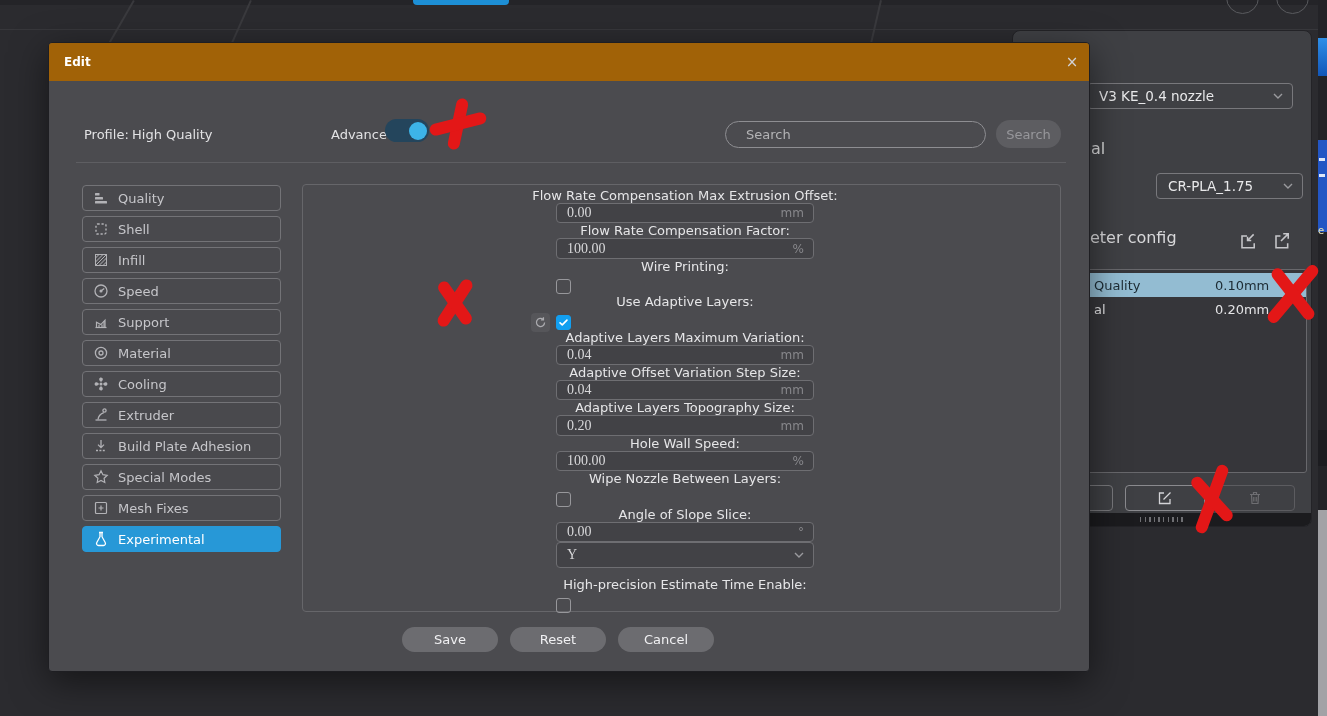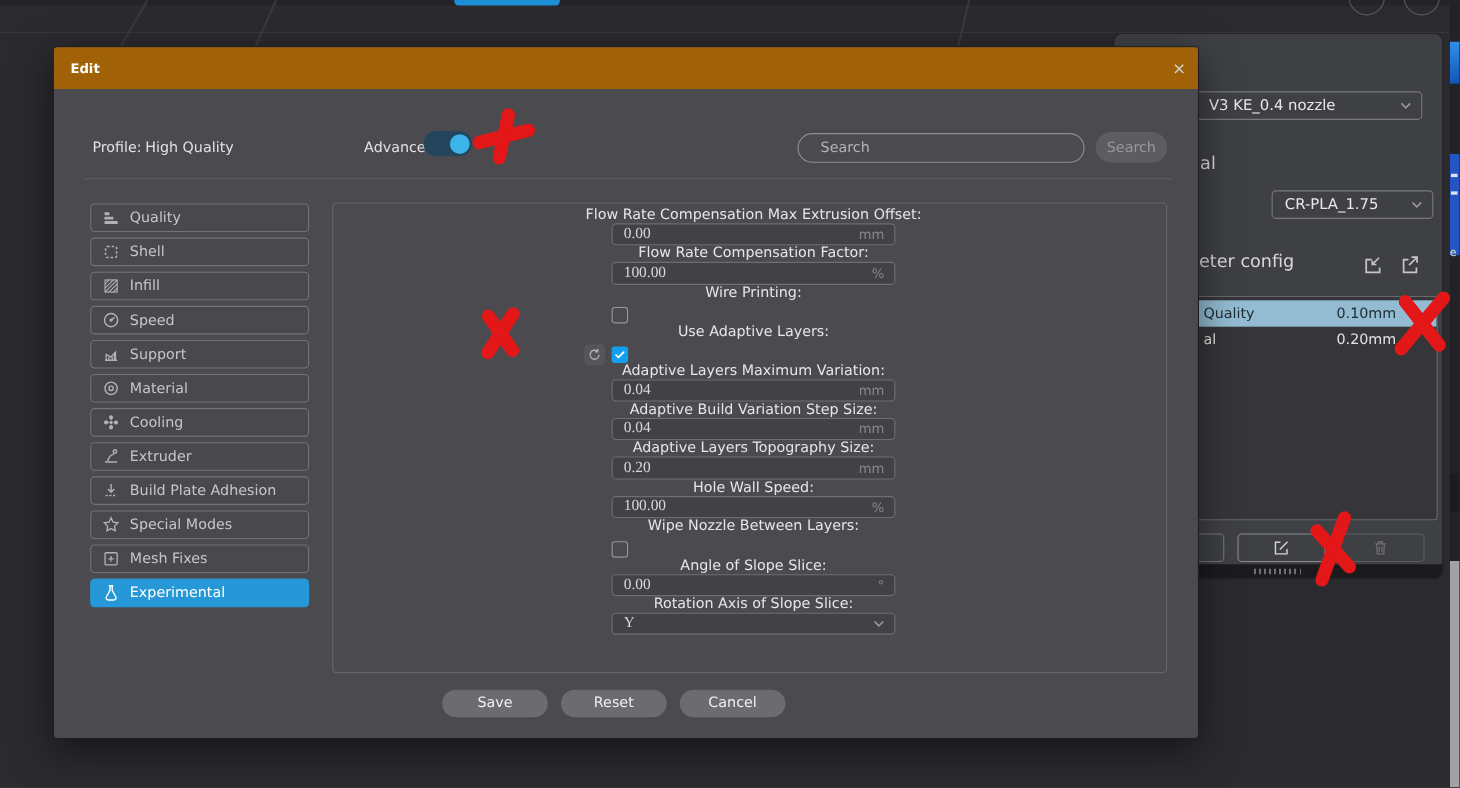--- a/index.html
+++ b/index.html
@@ -367,21 +367,21 @@
         </div>
       </div>
       <div class="srow">
         <span class="slabel">Adaptive Layers Maximum Variation:</span>
         <div class="sinput">
           <span class="val">0.04</span>
           <span class="unit">mm</span>
         </div>
       </div>
       <div class="srow">
-        <span class="slabel">Adaptive Build Variation Step Size:</span>
+        <span class="slabel">Adaptive Offset Variation Step Size:</span>
         <div class="sinput">
           <span class="val">0.04</span>
           <span class="unit">mm</span>
         </div>
       </div>
       <div class="srow">
         <span class="slabel">Adaptive Layers Topography Size:</span>
         <div class="sinput">
           <span class="val">0.20</span>
           <span class="unit">mm</span>
@@ -401,30 +401,35 @@
         </div>
       </div>
       <div class="srow">
         <span class="slabel">Angle of Slope Slice:</span>
         <div class="sinput">
           <span class="val">0.00</span>
           <span class="unit">°</span>
         </div>
       </div>
       <div class="srow">
-        <span class="slabel">Rotation Axis of Slope Slice:</span>
         <div class="sinput">
           <span class="val">Y</span>
           <span class="chev">
             <svg width="10" height="6" viewBox="0 0 10 6" fill="none" stroke="currentColor" stroke-width="1.4">
               <path d="M1 1l4 4 4-4"></path>
             </svg>
           </span>
         </div>
       </div>
+      <div class="srow">
+        <span class="slabel">High-precision Estimate Time Enable:</span>
+        <div class="cbwrap">
+          <span class="cb"></span>
+        </div>
+      </div>
     </div>
   <div class="dfooter">
       <button class="fbtn">Save</button>
       <button class="fbtn">Reset</button>
       <button class="fbtn">Cancel</button>
     </div>
 </div>
 
 <div class="xmark x1">
     <i class="b1"></i>

